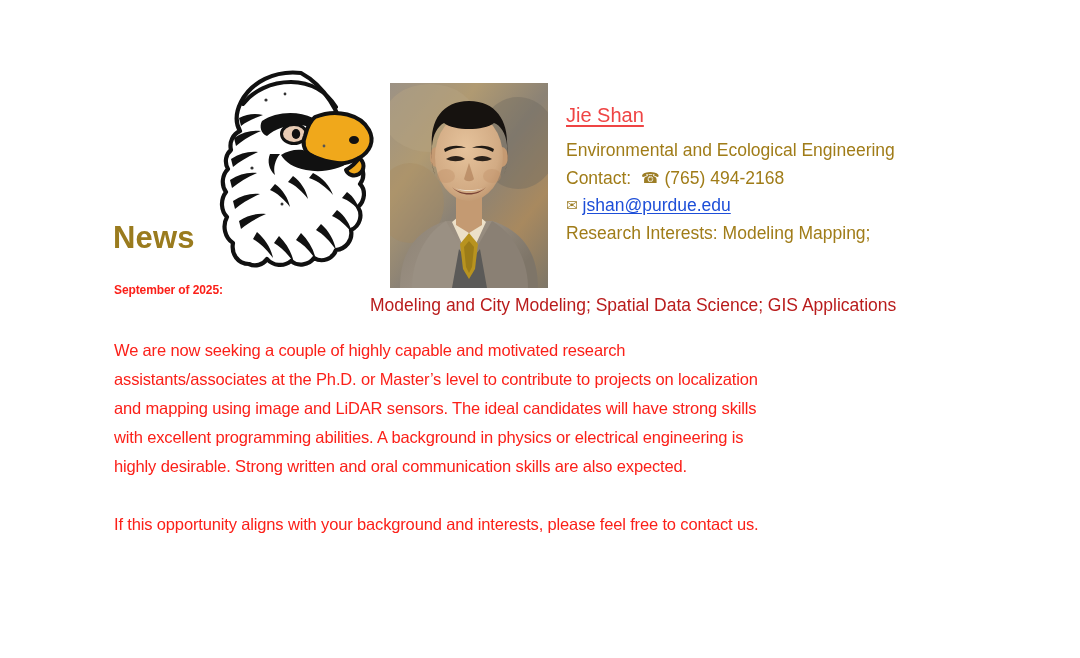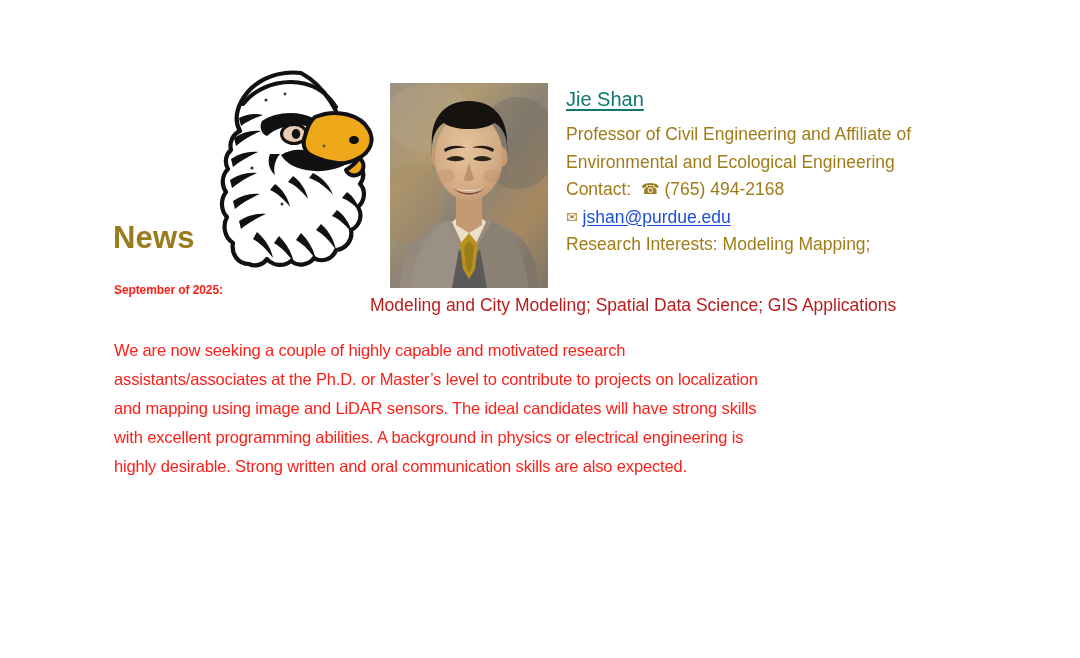--- a/index.html
+++ b/index.html
@@ -72,25 +72,26 @@
   
   .profile {
     position: absolute;
     left: 566px;
     top: 86px;
     width: 400px;
   }
   .profile-name {
     font-size: 20px;
     line-height: 26px;
-    color: #0f766e;
+    color: #ef4444;
     text-decoration: underline;
     text-underline-offset: 3px;
     display: inline-block;
     white-space: nowrap;
+    margin-top: 16px;
   }
   .profile-lines {
     margin-top: 9px;
     font-size: 17.5px;
     line-height: 27.5px;
     color: #a07c18;
     white-space: nowrap;
   }
   .profile-lines .ln { display: block; }
   .glyph {
@@ -278,21 +279,20 @@
 
       <ellipse cx="56" cy="93" rx="9" ry="7" fill="#c0906a" opacity="0.4"></ellipse>
       <ellipse cx="102" cy="93" rx="9" ry="7" fill="#c0906a" opacity="0.4"></ellipse>
     </svg>
   </div>
 
   <div class="profile">
     <a class="profile-name" href="#">Jie Shan</a>
 
     <div class="profile-lines">
-      <span class="ln">Professor of Civil Engineering and Affiliate of</span>
       <span class="ln">Environmental and Ecological Engineering</span>
       <span class="ln"><span>Contact:</span>&nbsp;
         <span class="glyph">☎</span>
         <span>(765) 494-2168</span>
       </span>
       <span class="ln"><span class="glyph-mail">✉</span>
         <a class="email-link" href="#">jshan@purdue.edu</a>
       </span>
       <span class="ln">Research Interests:  Modeling Mapping;</span>
     </div>
@@ -300,15 +300,16 @@
 
   <div class="interests-last">Modeling and City Modeling; Spatial Data Science; GIS Applications</div>
 
   <div class="announcement">
     <span class="para-line">We are now seeking a couple of highly capable and motivated research</span>
     <span class="para-line">assistants/associates at the Ph.D. or Master’s level to contribute to projects on localization</span>
     <span class="para-line">and mapping using image and LiDAR sensors. The ideal candidates will have strong skills</span>
     <span class="para-line">with excellent programming abilities. A background in physics or electrical engineering is</span>
     <span class="para-line">highly desirable. Strong written and oral communication skills are also expected.</span>
     <span class="spacer"></span>
+    <span class="para-line">If this opportunity aligns with your background and interests, please feel free to contact us.</span>
   </div>
 
 </div>
 
 </body></html>

